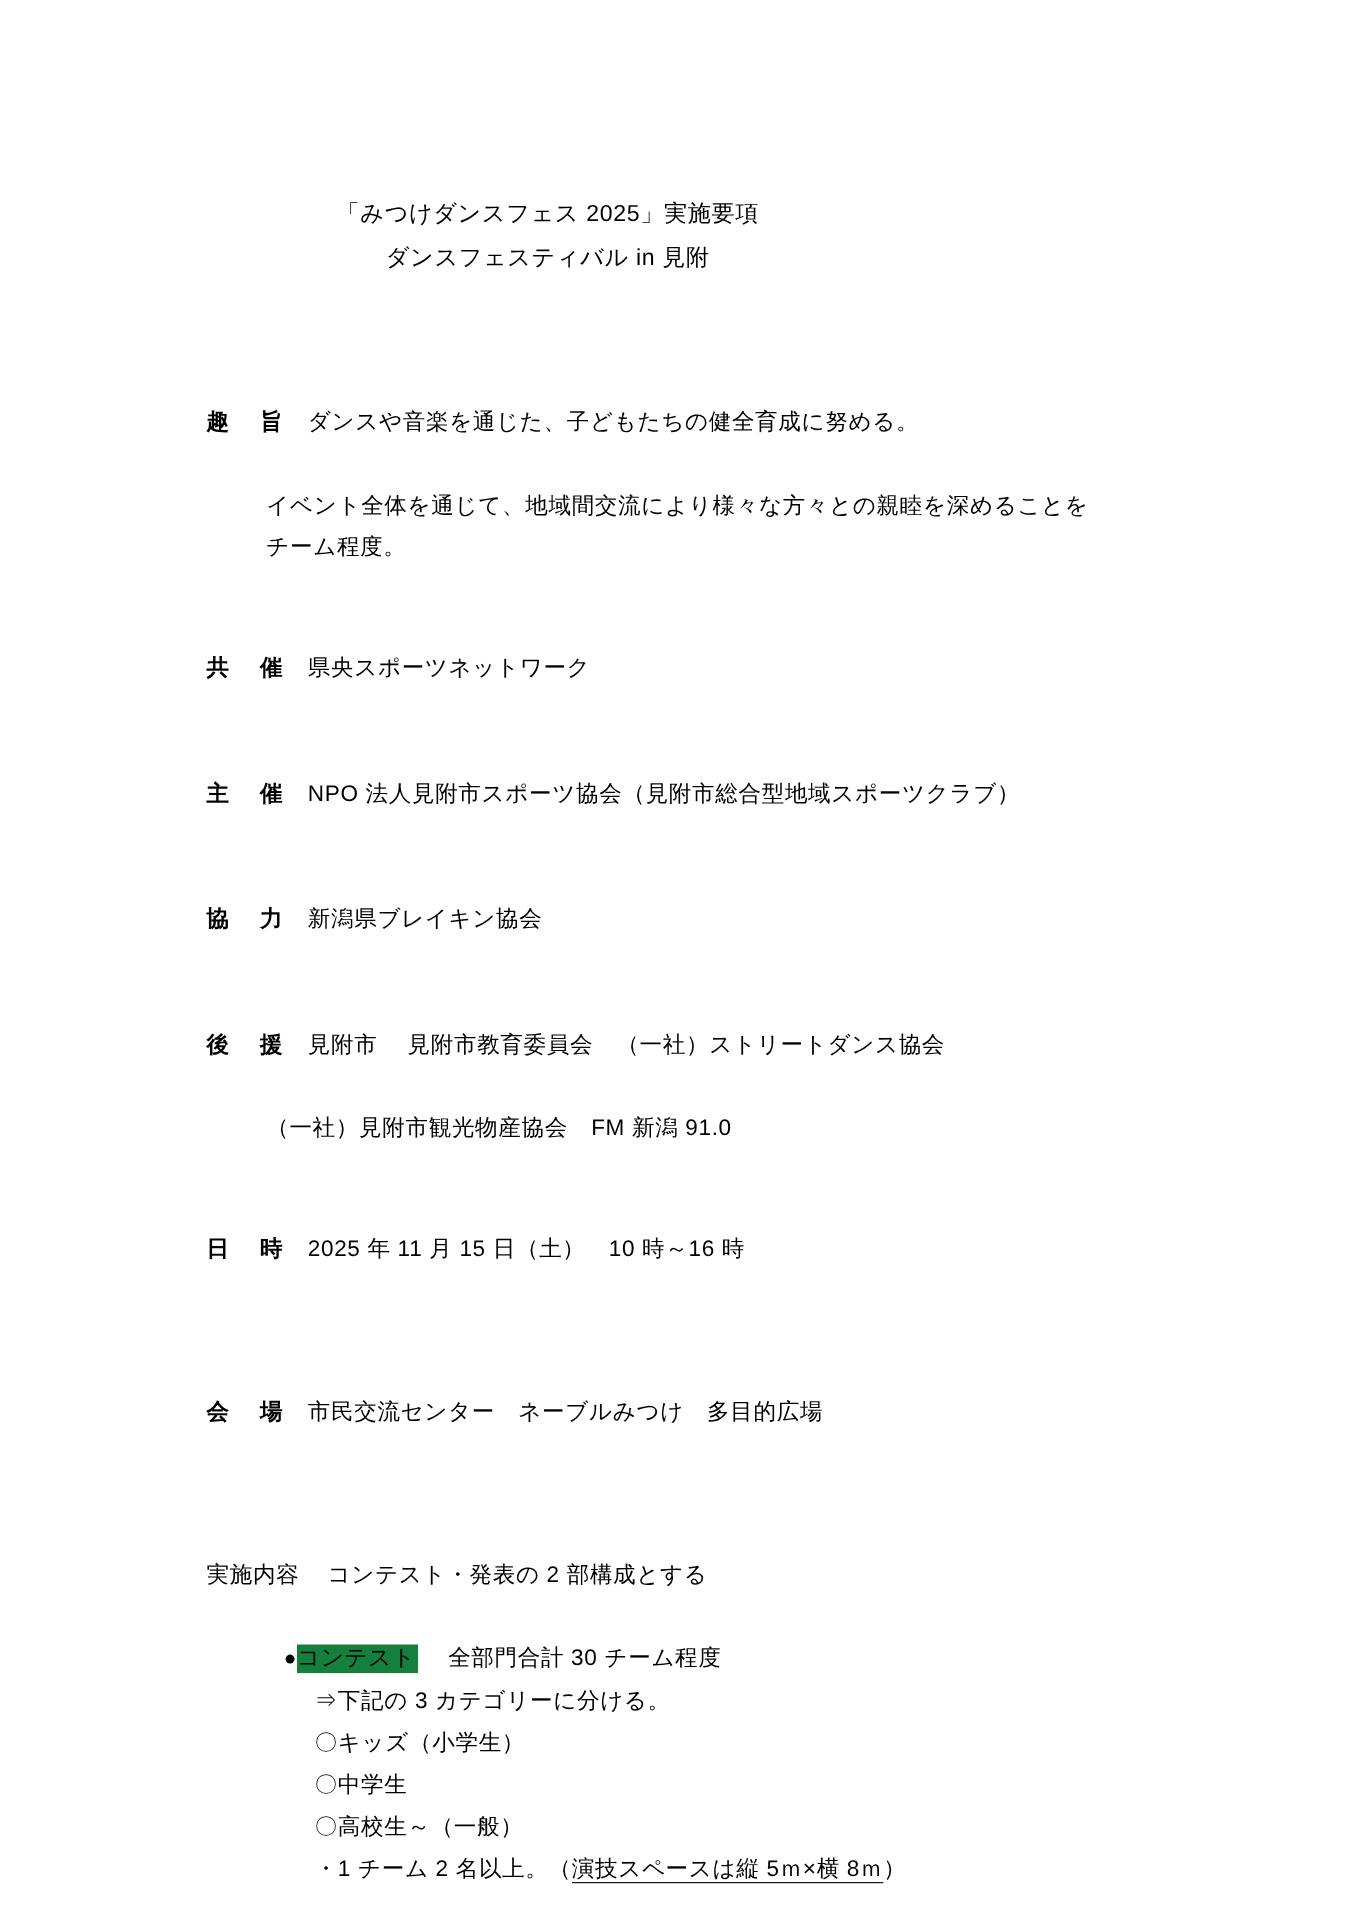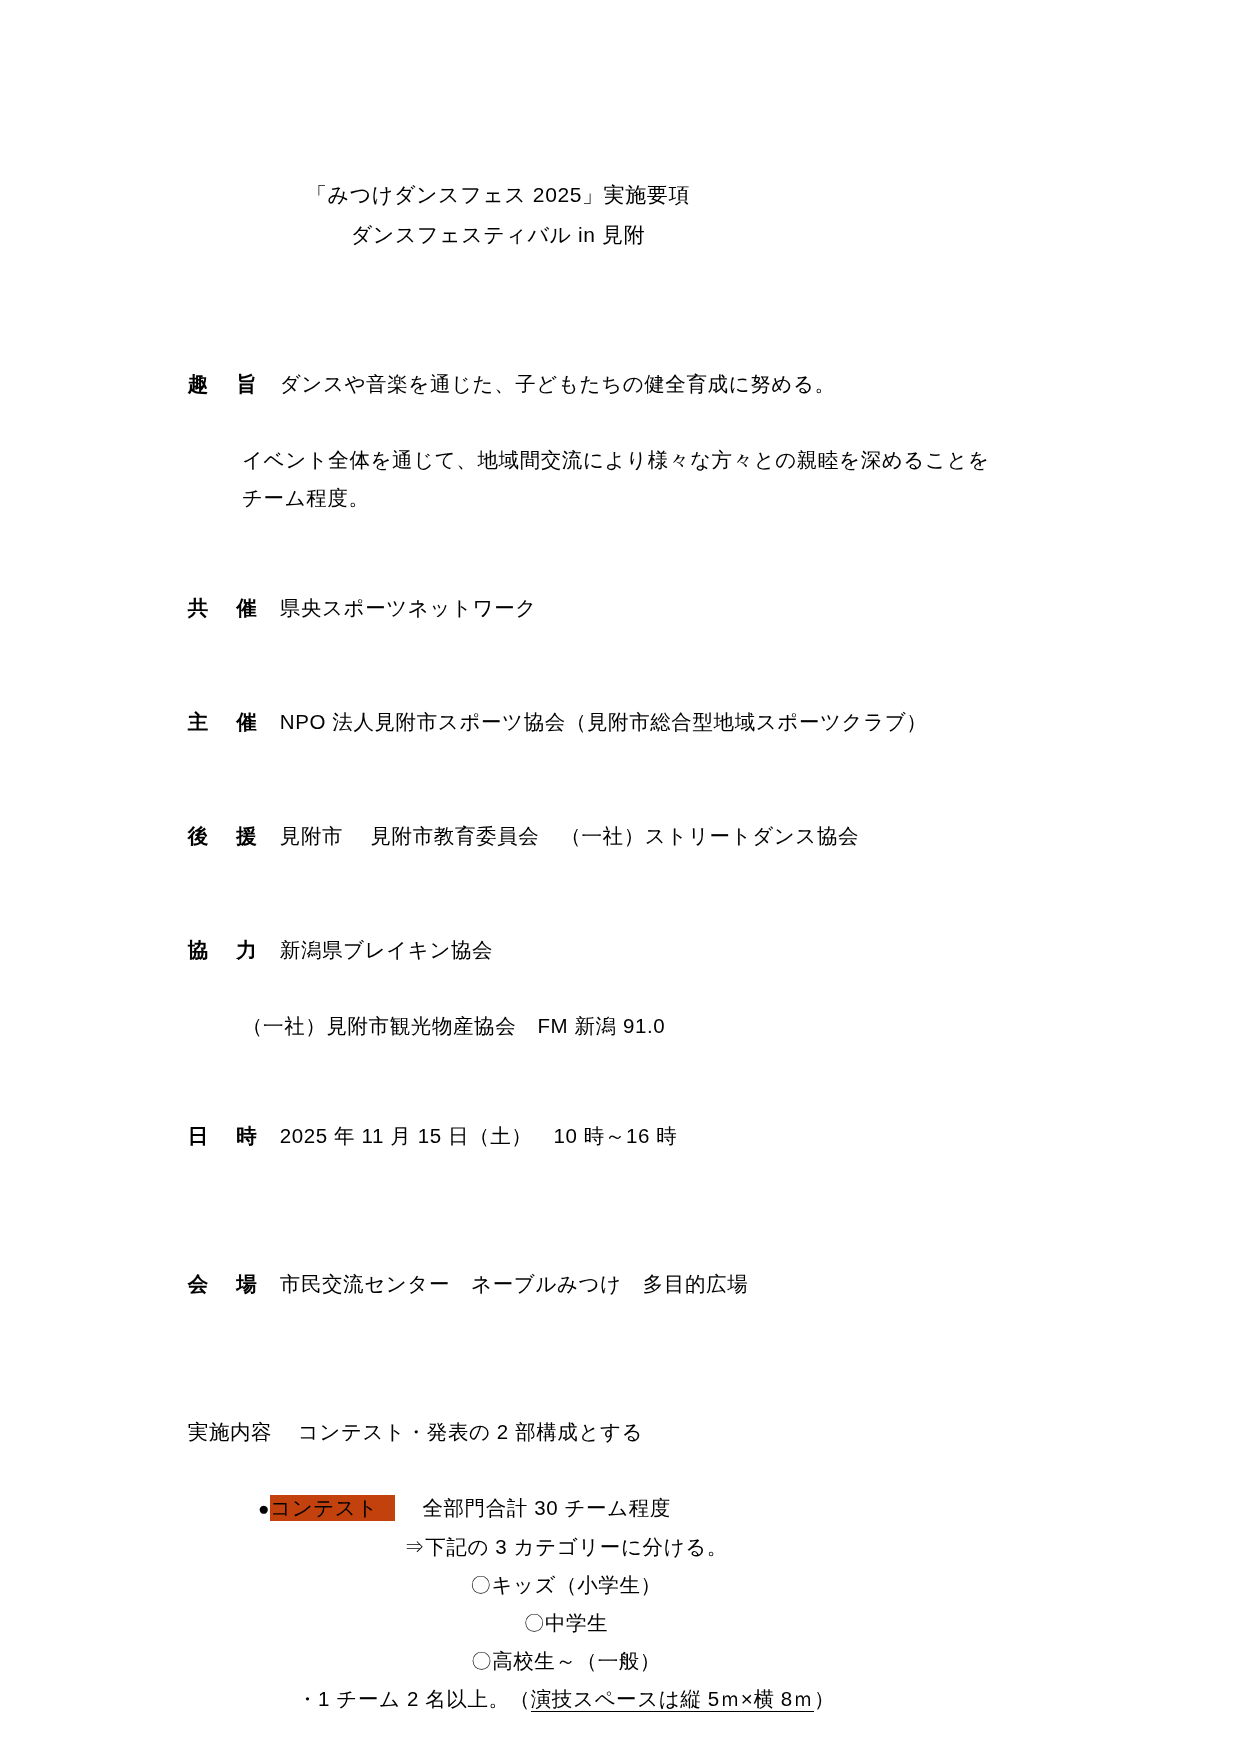--- a/index.html
+++ b/index.html
@@ -59,25 +59,24 @@
   }
   .indent1 {
     display: block;
     padding-left: 108px;
     white-space: pre;
   }
   .indent2 {
     display: block;
     padding-left: 136px;
     white-space: pre;
-    text-align: center;
   }
   .hl {
-    background: #c2410c;
-    padding: 1px 17px 2px 0;
+    background: #15803d;
+    padding: 1px 2px 2px 0;
   }
   .ul {
     border-bottom: 1.5px solid #000;
     padding-bottom: 1px;
   }
   .bullet-dot {
     font-size: 19px;
   }
 </style>
 </head>
@@ -100,24 +99,24 @@
 
     <div class="gap-md"></div>
 
     <div class="row">
       <span class="label">共　 催</span><span>県央スポーツネットワーク</span>
     </div>
     <div class="row">
       <span class="label">主　 催</span><span>NPO 法人見附市スポーツ協会（見附市総合型地域スポーツクラブ）</span>
     </div>
     <div class="row">
-      <span class="label">後　 援</span><span>見附市　 見附市教育委員会　（一社）ストリートダンス協会</span>
+      <span class="label">協　 力</span><span>新潟県ブレイキン協会</span>
     </div>
     <div class="row">
-      <span class="label">協　 力</span><span>新潟県ブレイキン協会</span>
+      <span class="label">後　 援</span><span>見附市　 見附市教育委員会　（一社）ストリートダンス協会</span>
     </div>
     <div class="hang">（一社）見附市観光物産協会　FM 新潟 91.0</div>
 
     <div class="gap-md"></div>
 
     <div class="row">
       <span class="label">日　 時</span><span>2025 年 11 月 15 日（土）　10 時～16 時</span>
     </div>
 
     <div class="gap-md"></div>

